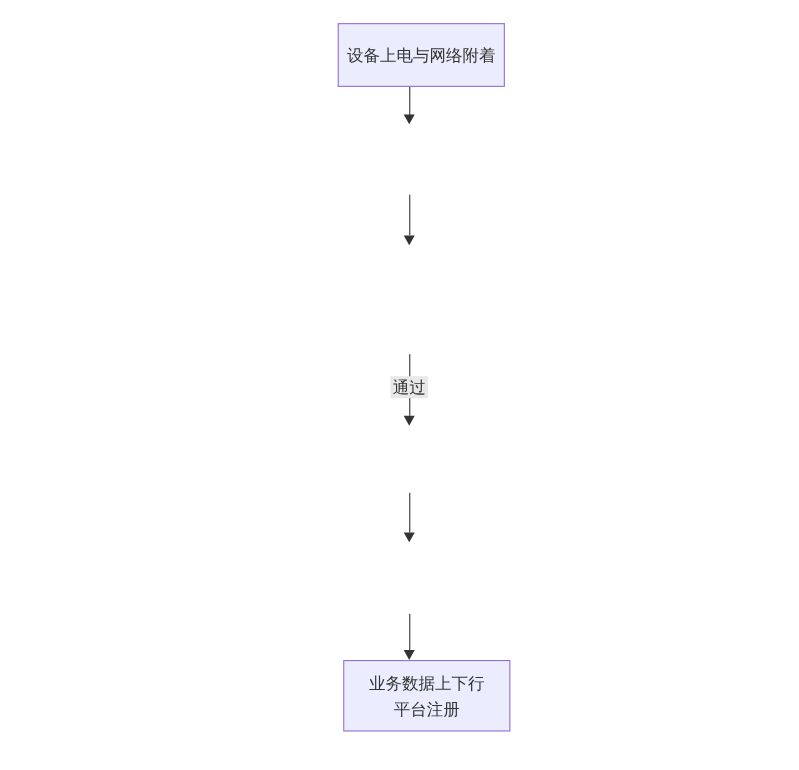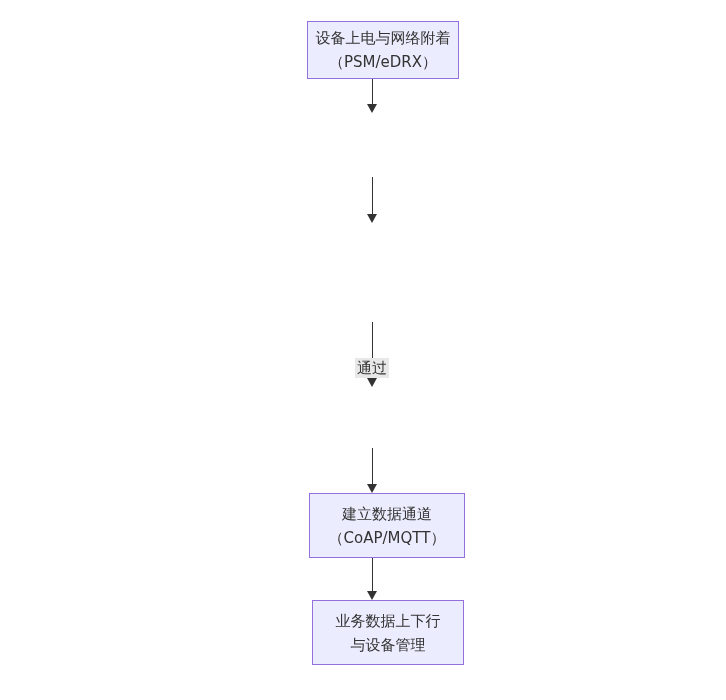--- a/index.html
+++ b/index.html
@@ -79,45 +79,40 @@
     white-space: nowrap;
   }
 </style>
 </head>
 <body>
 
 <div class="canvas">
 
   <div class="node" style="left:295px; top:21px; width:152px; height:58px;">
     <span>设备上电与网络附着</span>
-    <span>（PSM/eDRX）</span>
   </div>
 
   <div class="edge-line" style="left:371.5px; top:79px; height:26px;"></div>
   <div class="arrowhead" style="left:367px; top:104px;"></div>
 
 
   <div class="edge-line" style="left:371.5px; top:177px; height:37px;"></div>
   <div class="arrowhead" style="left:367px; top:214px;"></div>
 
 
   <div class="edge-line" style="left:371.5px; top:322px; height:56px;"></div>
   <div class="arrowhead" style="left:367px; top:378px;"></div>
-  <div class="edge-label" style="left:372px; top:352px;margin-top:16px;">通过</div>
+  <div class="edge-label" style="left:372px; top:352px;">通过</div>
 
 
   <div class="edge-line" style="left:371.5px; top:448px; height:36px;"></div>
   <div class="arrowhead" style="left:367px; top:484px;"></div>
 
-  <div class="node" style="left:297px; top:493px; width:156px; height:65px;">
-    <span>建立数据通道</span>
-    <span>（CoAP/MQTT）</span>
-  </div>
 
   <div class="edge-line" style="left:371.5px; top:558px; height:33px;"></div>
   <div class="arrowhead" style="left:367px; top:591px;"></div>
 
   <div class="node" style="left:300px; top:600px; width:152px; height:65px;">
     <span>业务数据上下行</span>
-    <span>与设备管理</span>
+    <span>平台注册</span>
   </div>
 
 </div>
 
 </body></html>

